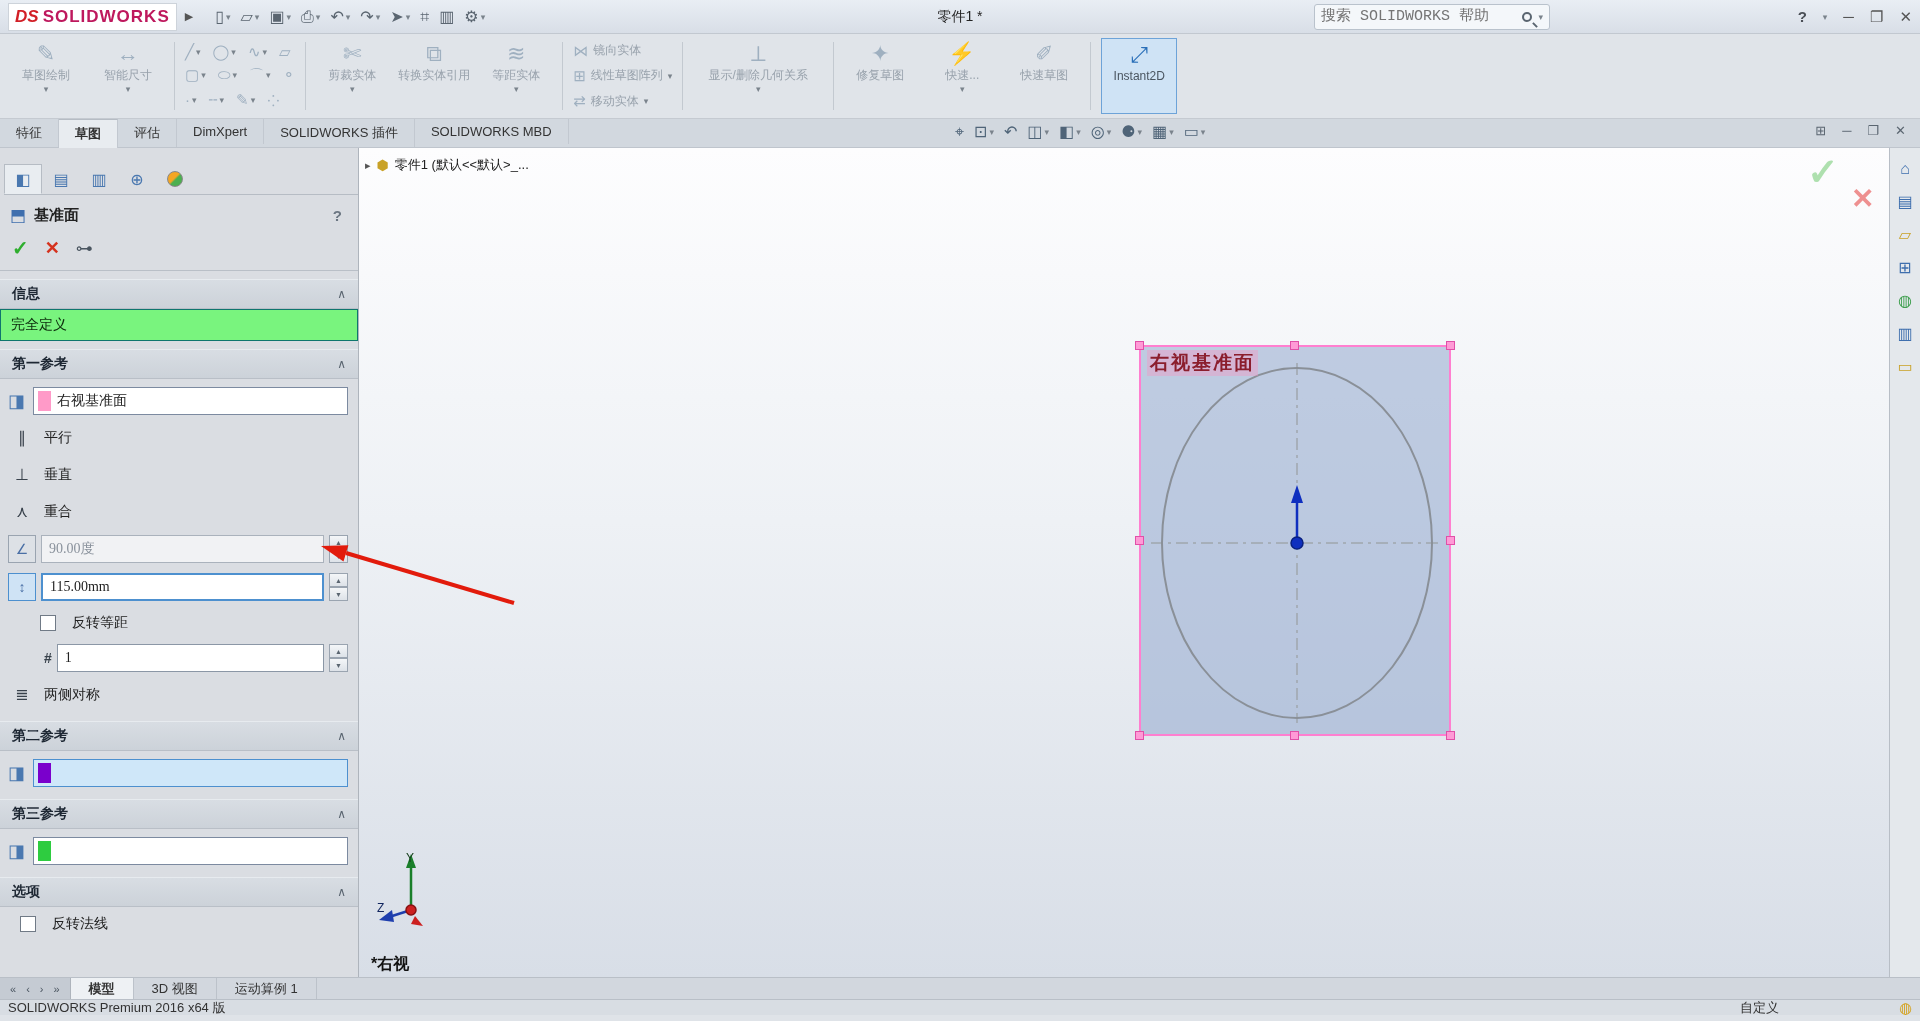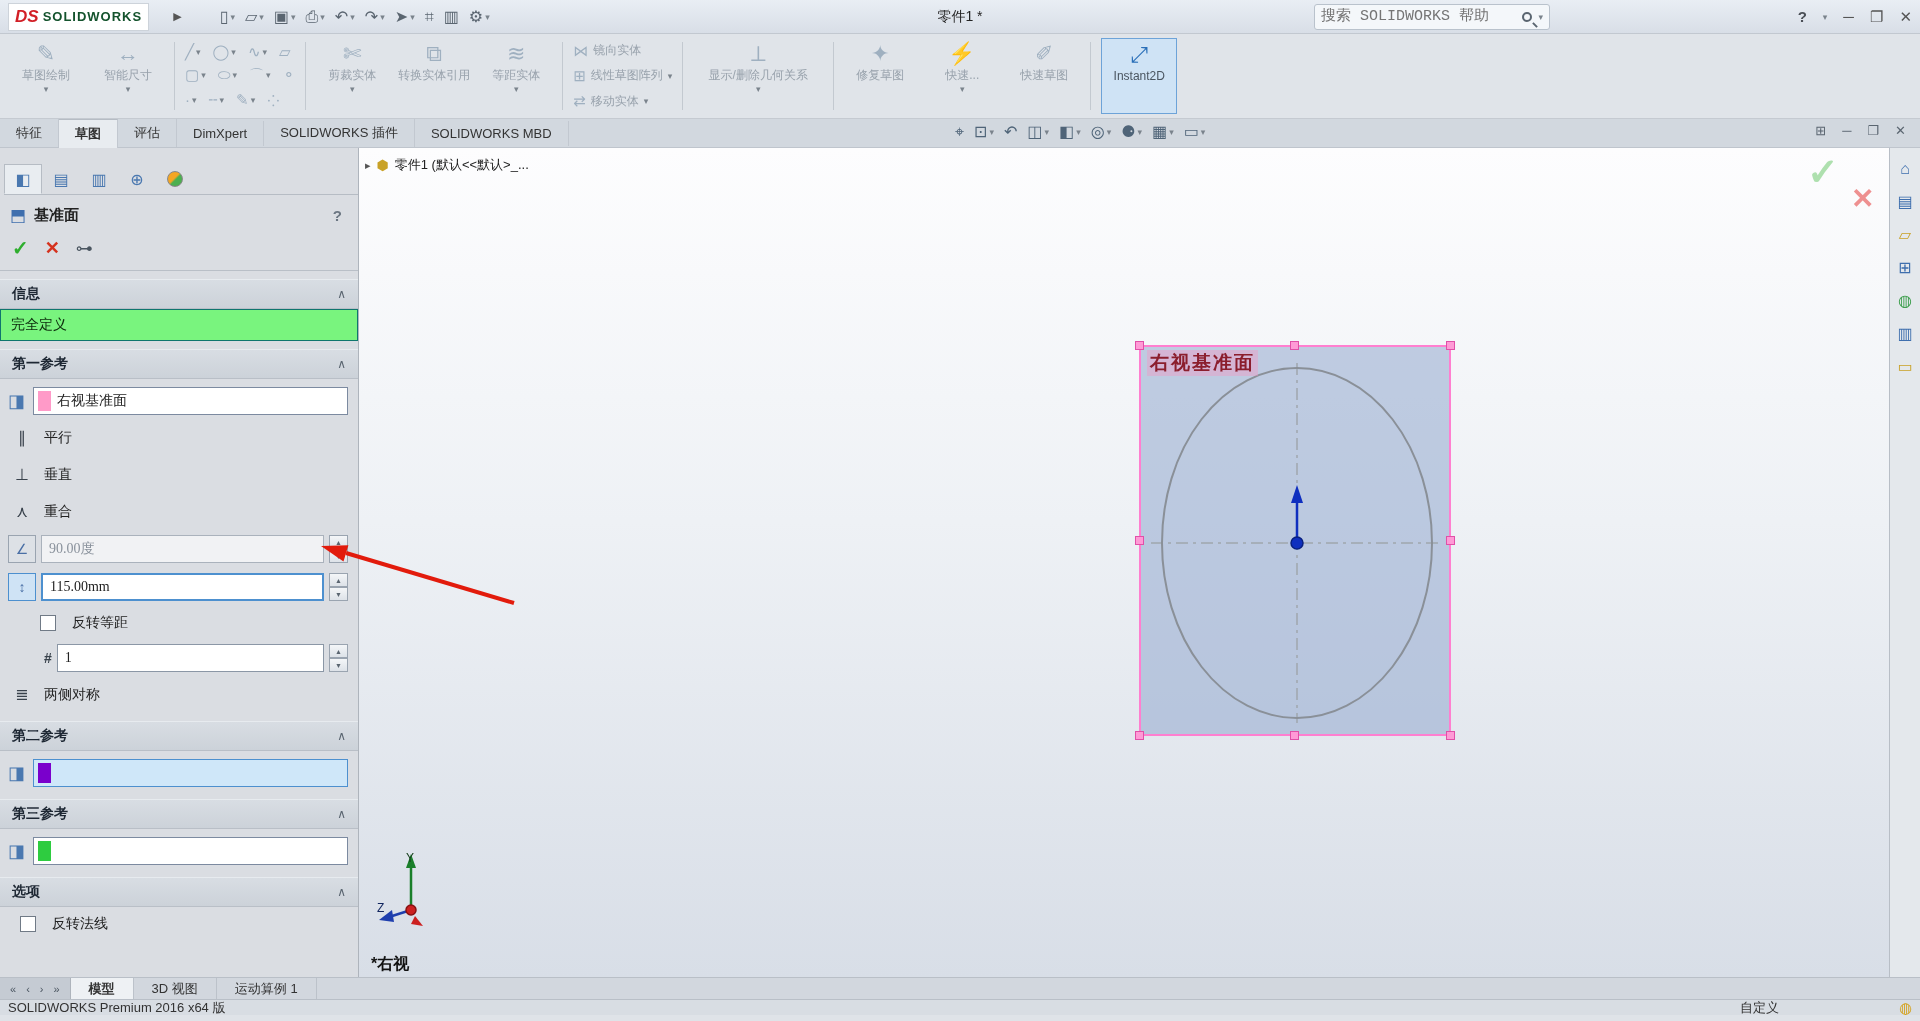--- a/index.html
+++ b/index.html
@@ -1,22 +1,22 @@
 <!DOCTYPE html>
 <html><head>
 <meta charset="utf-8">
 <style>
   *{margin:0;padding:0;box-sizing:border-box}
   html,body{width:1920px;height:1021px;overflow:hidden;font-family:"Liberation Sans",sans-serif;font-size:14px;color:#333;background:#dfe3e8}
 
   
-  #titlebar{position:absolute;left:0;top:0;width:1920px;height:34px;background:linear-gradient(#e9eef4,#d8dee7);border-bottom:1px solid #c2c8d0;display:flex;align-items:center;padding:0 8px;gap:24px}
+  #titlebar{position:absolute;left:0;top:0;width:1920px;height:34px;background:linear-gradient(#e9eef4,#d8dee7);border-bottom:1px solid #c2c8d0;display:flex;align-items:center;padding:0 8px;gap:8px}
   .logo{display:flex;align-items:center;gap:4px;padding:2px 6px;background:#fff;border:1px solid #cdd3da;height:28px}
   .logo .ds{color:#d21f26;font-weight:bold;font-style:italic;font-size:17px}
-  .logo .sw{font-weight:bold;color:#14532d;letter-spacing:1px;font-size:13px}
+  .logo .sw{font-weight:bold;color:#be185d;letter-spacing:1px;font-size:17px}
   .flyout{color:#555;font-size:11px}
   .qat{display:flex;align-items:center;gap:10px;margin-left:14px;color:#5a6570;font-size:16px}
   .qat .it{display:flex;align-items:center;gap:2px}
   .dd{font-size:9px;color:#7a838c}
   .tb-title{position:absolute;left:50%;transform:translateX(-50%);font-size:14px;color:#222}
   .searchwrap{position:absolute;right:370px;display:flex;align-items:center;height:26px;width:236px;background:#f4f7fa;border:1px solid #b9c2cc;border-radius:3px;padding:0 6px;gap:6px}
   .searchwrap input{border:none;background:transparent;outline:none;flex:1;font-size:15px;color:#6b7682;font-family:Liberation Mono, monospace}
   .mag{width:10px;height:10px;border:2px solid #5a6570;border-radius:50%;position:relative;flex:none}
   .mag::after{content:"";position:absolute;width:6px;height:2px;background:#5a6570;transform:rotate(45deg);left:8px;top:10px}
   .winctl{position:absolute;right:8px;display:flex;align-items:center;gap:16px;color:#555;font-size:15px}
@@ -32,21 +32,21 @@
   .rb-grow{display:flex;gap:12px;align-items:center}
   .rb-cell{display:flex;align-items:center;gap:2px;color:#9fb0c0;font-size:15px}
   .rb-stack{display:flex;flex-direction:column;justify-content:space-around;color:#98a2ac;font-size:12px}
   .rb-srow{display:flex;align-items:center;gap:5px;white-space:nowrap}
   .rb-srow .rb-sic{color:#9fb0c0;font-size:15px}
   .rb-wide{width:130px}
   .instant{width:76px;background:#cfe3f5;border:1px solid #6da3d8;color:#4a5560}
   .instant .rb-ic{color:#2a6fb8}
 
   
-  #tabrow{position:absolute;left:0;top:119px;width:1920px;height:29px;background:#d2d8df;border-bottom:1px solid #bfc5cd;display:flex;align-items:center}
+  #tabrow{position:absolute;left:0;top:119px;width:1920px;height:29px;background:#d2d8df;border-bottom:1px solid #bfc5cd;display:flex;align-items:flex-start}
   .ctab{padding:5px 16px;font-size:13px;color:#333;border-right:1px solid #c2c8d0}
   .ctab.active{background:#e8ecf0;border-top:1px solid #b6bcc4;font-weight:bold}
   .headsup{position:absolute;left:955px;top:3px;display:flex;align-items:center;gap:10px;color:#4f6478;font-size:16px}
   .hu{display:flex;align-items:center;gap:2px}
   .docctl{position:absolute;right:14px;top:4px;display:flex;gap:16px;color:#5a6570;font-size:13px}
 
   
   #pm{position:absolute;left:0;top:148px;width:359px;height:829px;background:#dadde2;border-right:1px solid #aeb4bc}
   .pm-tabs{display:flex;margin:16px 0 0 4px;border-bottom:1px solid #b6bcc4}
   .pm-tab{width:38px;height:30px;display:flex;align-items:center;justify-content:center;font-size:16px;color:#4a78b0;border:1px solid transparent}

